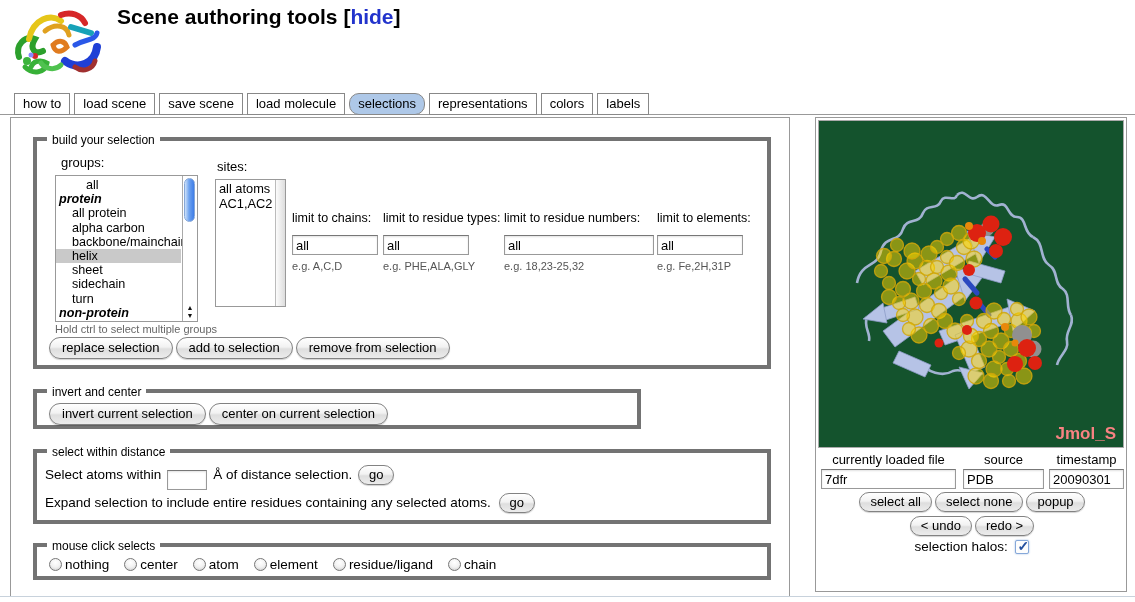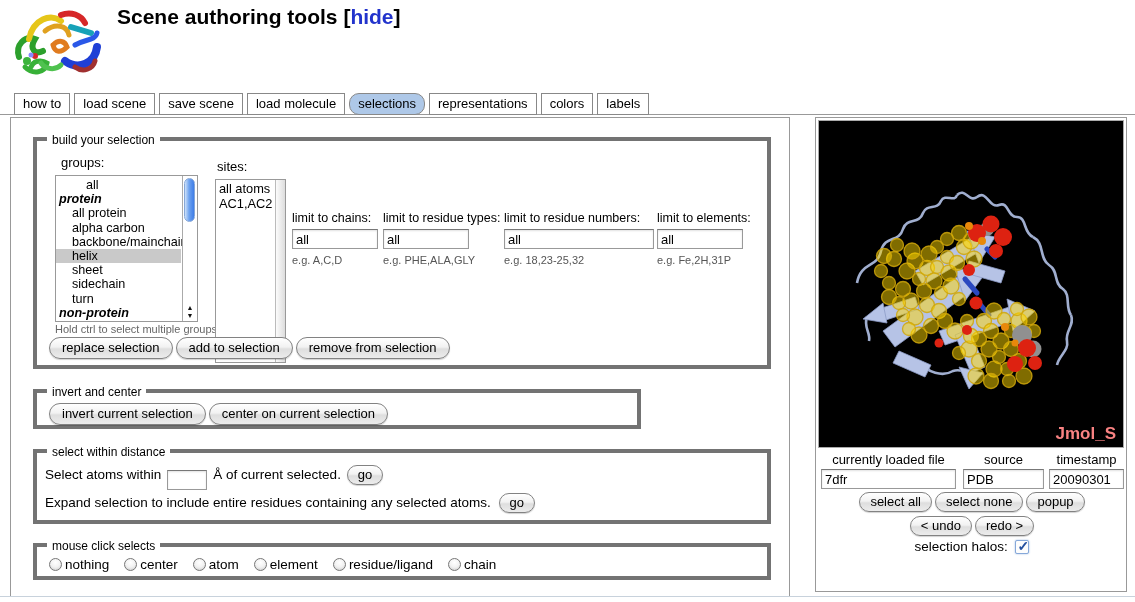--- a/index.html
+++ b/index.html
@@ -28,21 +28,21 @@
   #fs-build  { left:22px; top:19px;  width:738px; height:232px; }
   #fs-invert { left:22px; top:271px; width:608px; height:40px; }
   #fs-within { left:22px; top:331px; width:738px; height:75px; }
   #fs-mouse  { left:22px; top:425px; width:738px; height:37px;text-align:center; }
 
   .mini-label { position:absolute; font-size:13px; }
 
   
   .listbox { position:absolute; border:1px solid #999; background:#fff; overflow:hidden; }
   #groups-box { left:18px; top:34px; width:143px; height:147px; }
-  #sites-box  { left:178px; top:38px; width:71px; height:184px; }
+  #sites-box  { left:178px; top:38px; width:71px; height:128px; }
   .items { position:absolute; left:0; top:2px; right:16px; }
   #sites-box .items { right:11px; }
   .li { font-size:12.6px; line-height:14.2px; white-space:nowrap; padding-left:16px; cursor:default; }
   .li.group   { font-weight:bold; font-style:italic; padding-left:3px; }
   .li.indent2 { padding-left:30px; }
   .li.sel { background:#c9c9c9; }
   #sites-box .li { padding-left:3px; line-height:14.5px; font-size:12.8px; }
 
   .sb { position:absolute; top:0; bottom:0; right:0; width:15px; border-left:1px solid #aaa; background:#fff; }
   .sb-thumb { position:absolute; top:2px; left:1px; width:11px; height:44px; border-radius:6px;
@@ -52,21 +52,21 @@
              background:linear-gradient(90deg,#fcfcfc,#ddd); }
 
   #groups-hint { position:absolute; left:18px; top:182px; font-size:11px; color:#666; }
 
   
   .limit-col { position:absolute; top:70px; }
   .limit-col:nth-child(1){ left:255px; }
   .limit-col:nth-child(2){ left:346px; }
   .limit-col:nth-child(3){ left:467px; }
   .limit-col:nth-child(4){ left:620px; }
-  .limit-label { font-size:12.5px; white-space:nowrap; margin-bottom:4px; }
+  .limit-label { font-size:12.5px; white-space:nowrap; margin-bottom:10px; }
   .limit-col input { width:86px; }
   .limit-col:nth-child(3) input { width:150px; }
   .limit-example { font-size:11px; color:#555; margin-top:5px; white-space:nowrap; }
 
   input.text-input { height:20px; border:1px solid #999; border-top-color:#777; font-family:"Liberation Sans",sans-serif;
                      font-size:13px; padding:1px 3px; background:#fff; box-shadow:inset 0 1px 2px rgba(0,0,0,.12); }
 
   
   .btn { display:inline-block; border:1px solid #828282; border-radius:11px; cursor:pointer; white-space:nowrap;
          background:linear-gradient(#ffffff,#f2f2f2 45%,#dedede 55%,#ececec); padding:2px 12px 3px;
@@ -83,21 +83,21 @@
   #within-line2 { position:absolute; left:8px; top:40px; font-size:13.5px; }
 
   
   #mouse-options { position:absolute; left:12px; top:10px; font-size:13.5px; white-space:nowrap; }
   .radio-opt { margin-right:15px; cursor:pointer; }
   .radio { display:inline-block; width:13px; height:13px; border:1px solid #777; border-radius:50%;
            background:radial-gradient(circle at 50% 32%, #fff 0%, #f2f2f2 50%, #c8c8c8 100%);
            vertical-align:-2px; margin-right:3px; }
 
   
-  #viewer { position:absolute; left:2px; top:2px; width:306px; height:328px; border:1px solid #aaa; background:#000000; }
+  #viewer { position:absolute; left:2px; top:2px; width:306px; height:328px; border:1px solid #aaa; background:#14532d; }
   #jmol-mark { position:absolute; right:7px; bottom:3px; font-size:17px; font-weight:bold; color:#f88282; }
   .loaded-col { position:absolute; }
   .loaded-col .hdr { font-size:13px; text-align:center; margin-bottom:2px; white-space:nowrap; }
   .loaded-col input { width:100%; }
   #loaded-row { position:absolute; left:0; top:334px; width:312px; height:42px; }
   #rp-btns1 { position:absolute; left:0; top:374px; width:312px; text-align:center; }
   #rp-btns2 { position:absolute; left:0; top:398px; width:312px; text-align:center; }
   #halos-row { position:absolute; left:0; top:421px; width:312px; text-align:center; font-size:13.5px; }
   .checkbox { display:inline-block; width:14px; height:14px; border:1px solid #86a8d9; border-radius:2px;
               background:#fdfdfd; box-shadow:0 0 2px #9bb8e0; position:relative; vertical-align:-3px; margin-left:4px; }
@@ -179,21 +179,21 @@
     </div>
 
     <div id="fs-invert" class="fieldset">
       <div class="legend">invert and center</div>
       <div id="invert-buttons"><span class="btn">invert current selection</span><span class="btn">center on current selection</span></div>
     </div>
 
     <div id="fs-within" class="fieldset">
       <div class="legend">select within distance</div>
       <div id="within-line1">
-        <span>Select atoms within</span><input class="text-input" id="distance-input" style=""><span>Å of current selected.</span>
+        <span>Select atoms within</span><input class="text-input" id="distance-input" style=""><span>Å of distance selection.</span>
         <span class="btn small" style="margin-left:2px;">go</span>
       </div>
       <div id="within-line2">
         <span>Expand selection to include entire residues containing any selected atoms.</span>
         <span class="btn small" style="margin-left:4px;">go</span>
       </div>
     </div>
 
     <div id="fs-mouse" class="fieldset">
       <div class="legend">mouse click selects</div>

